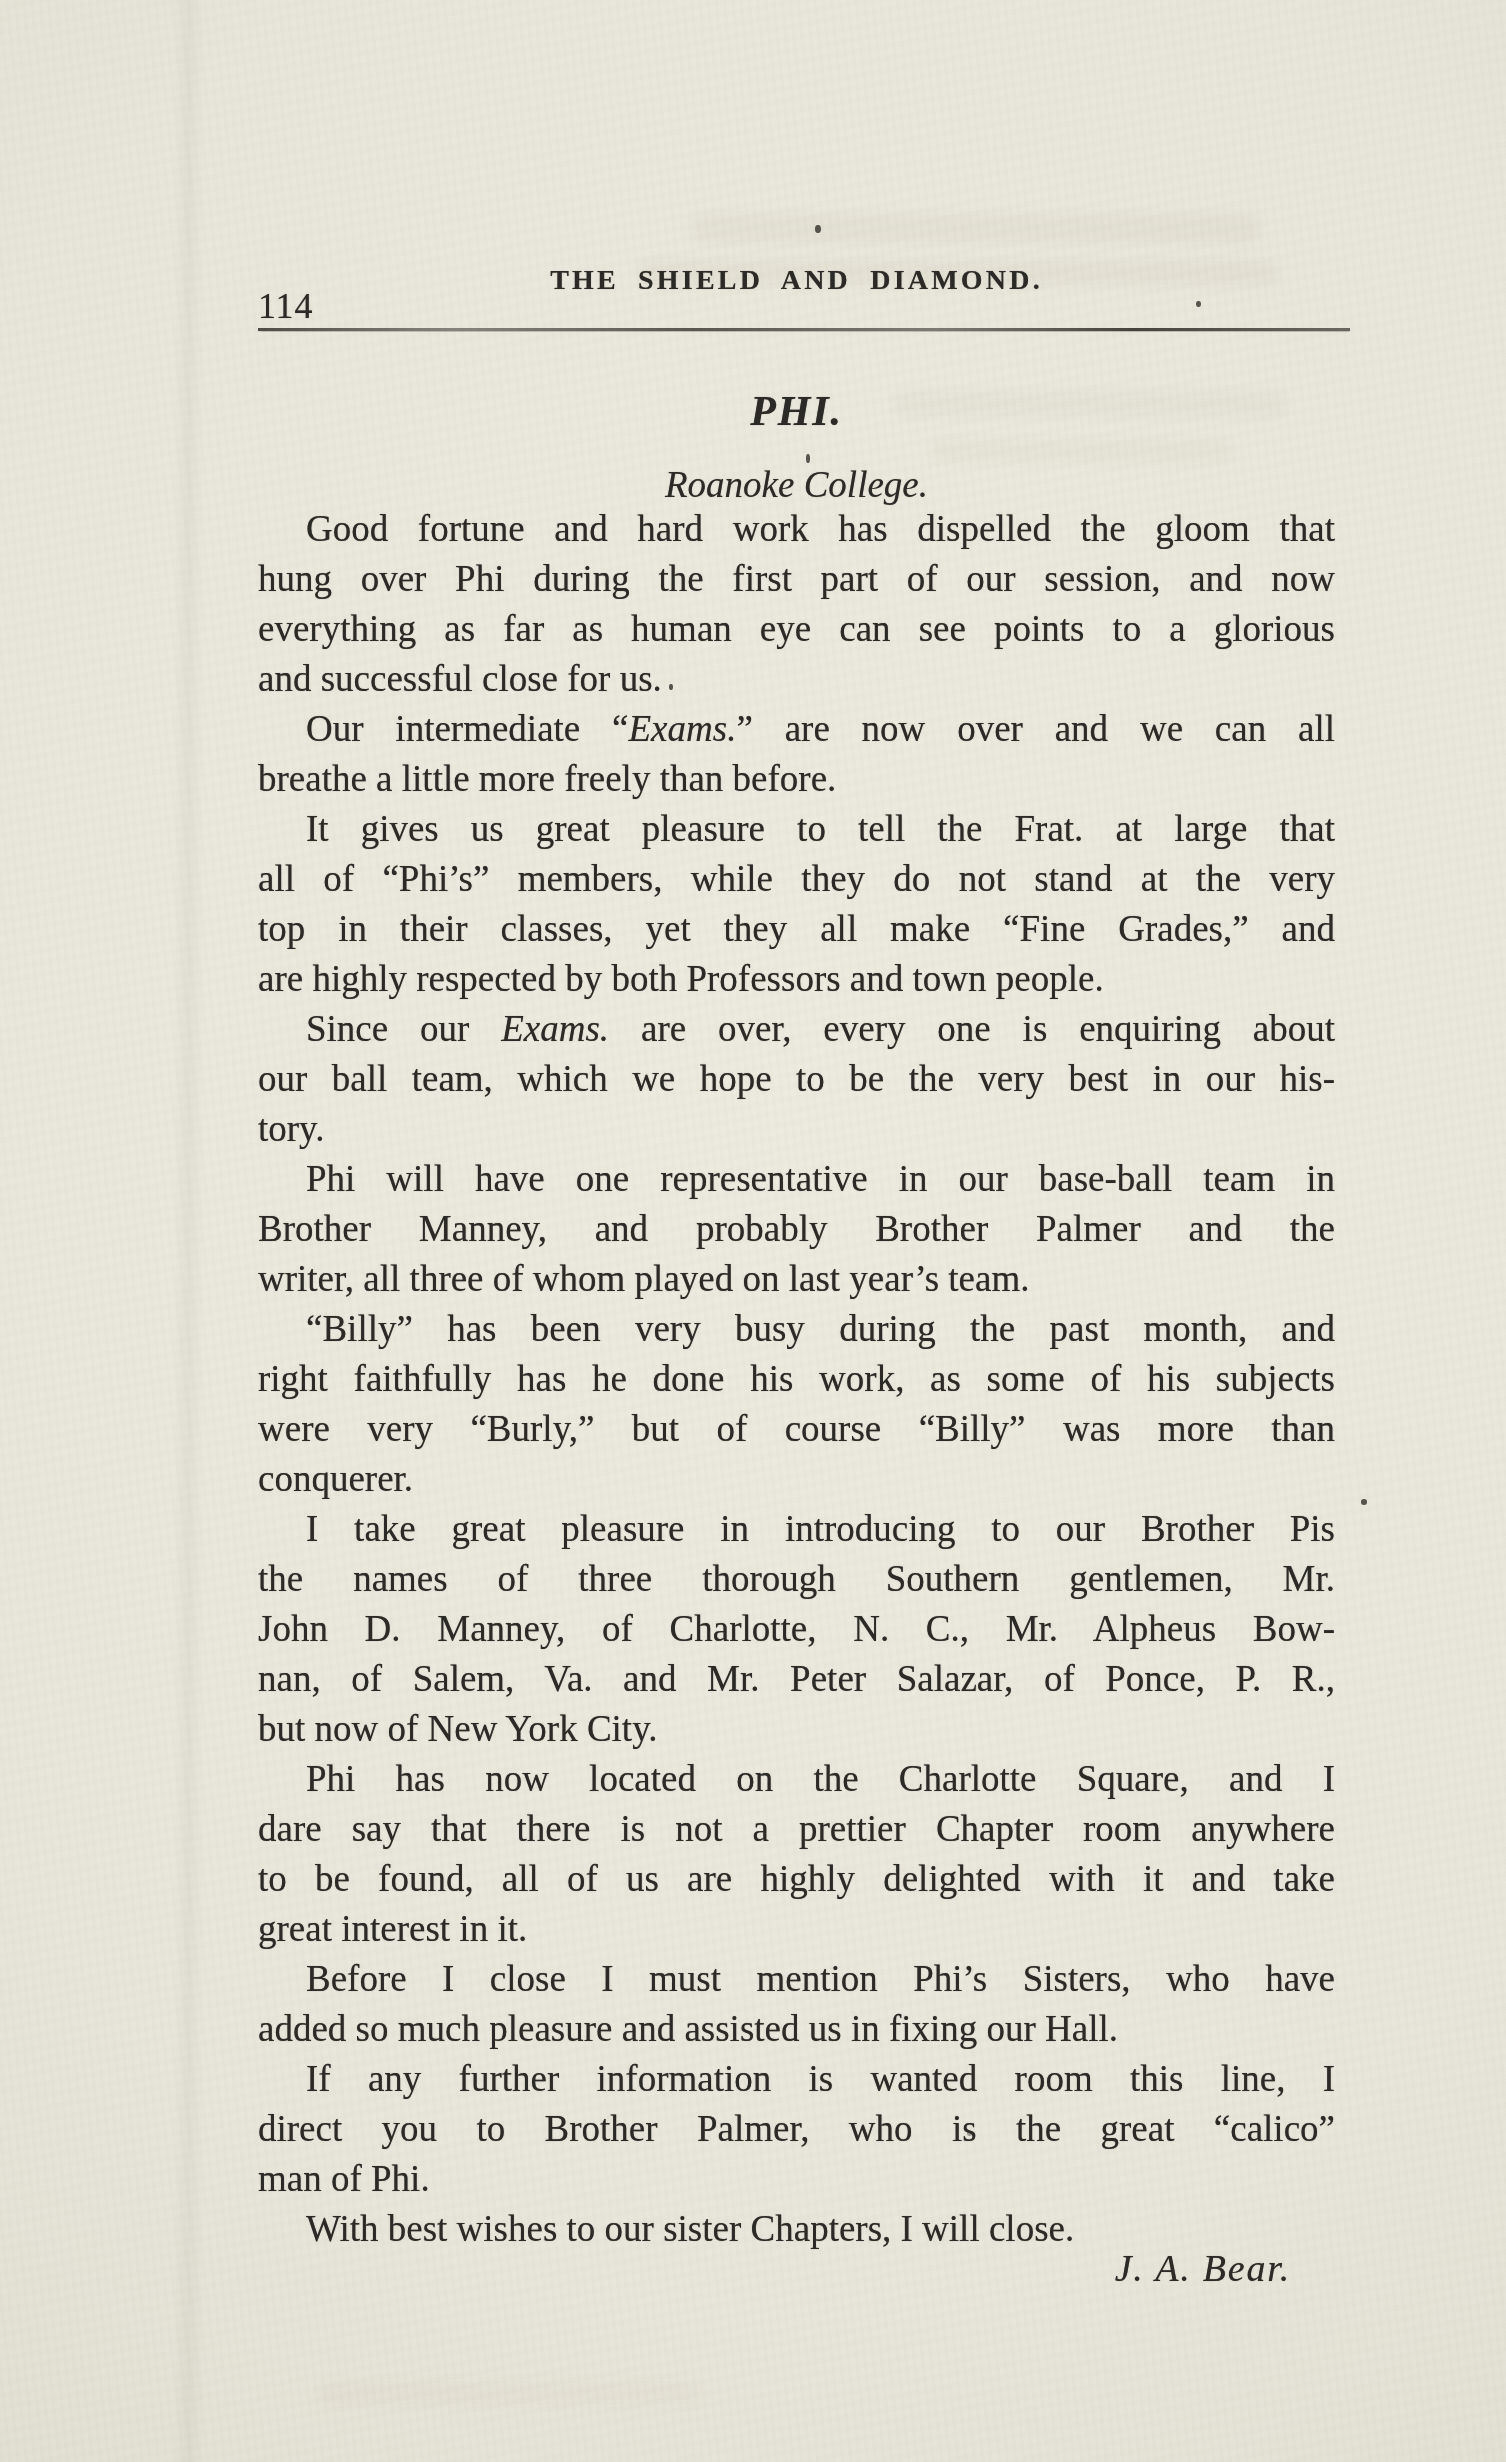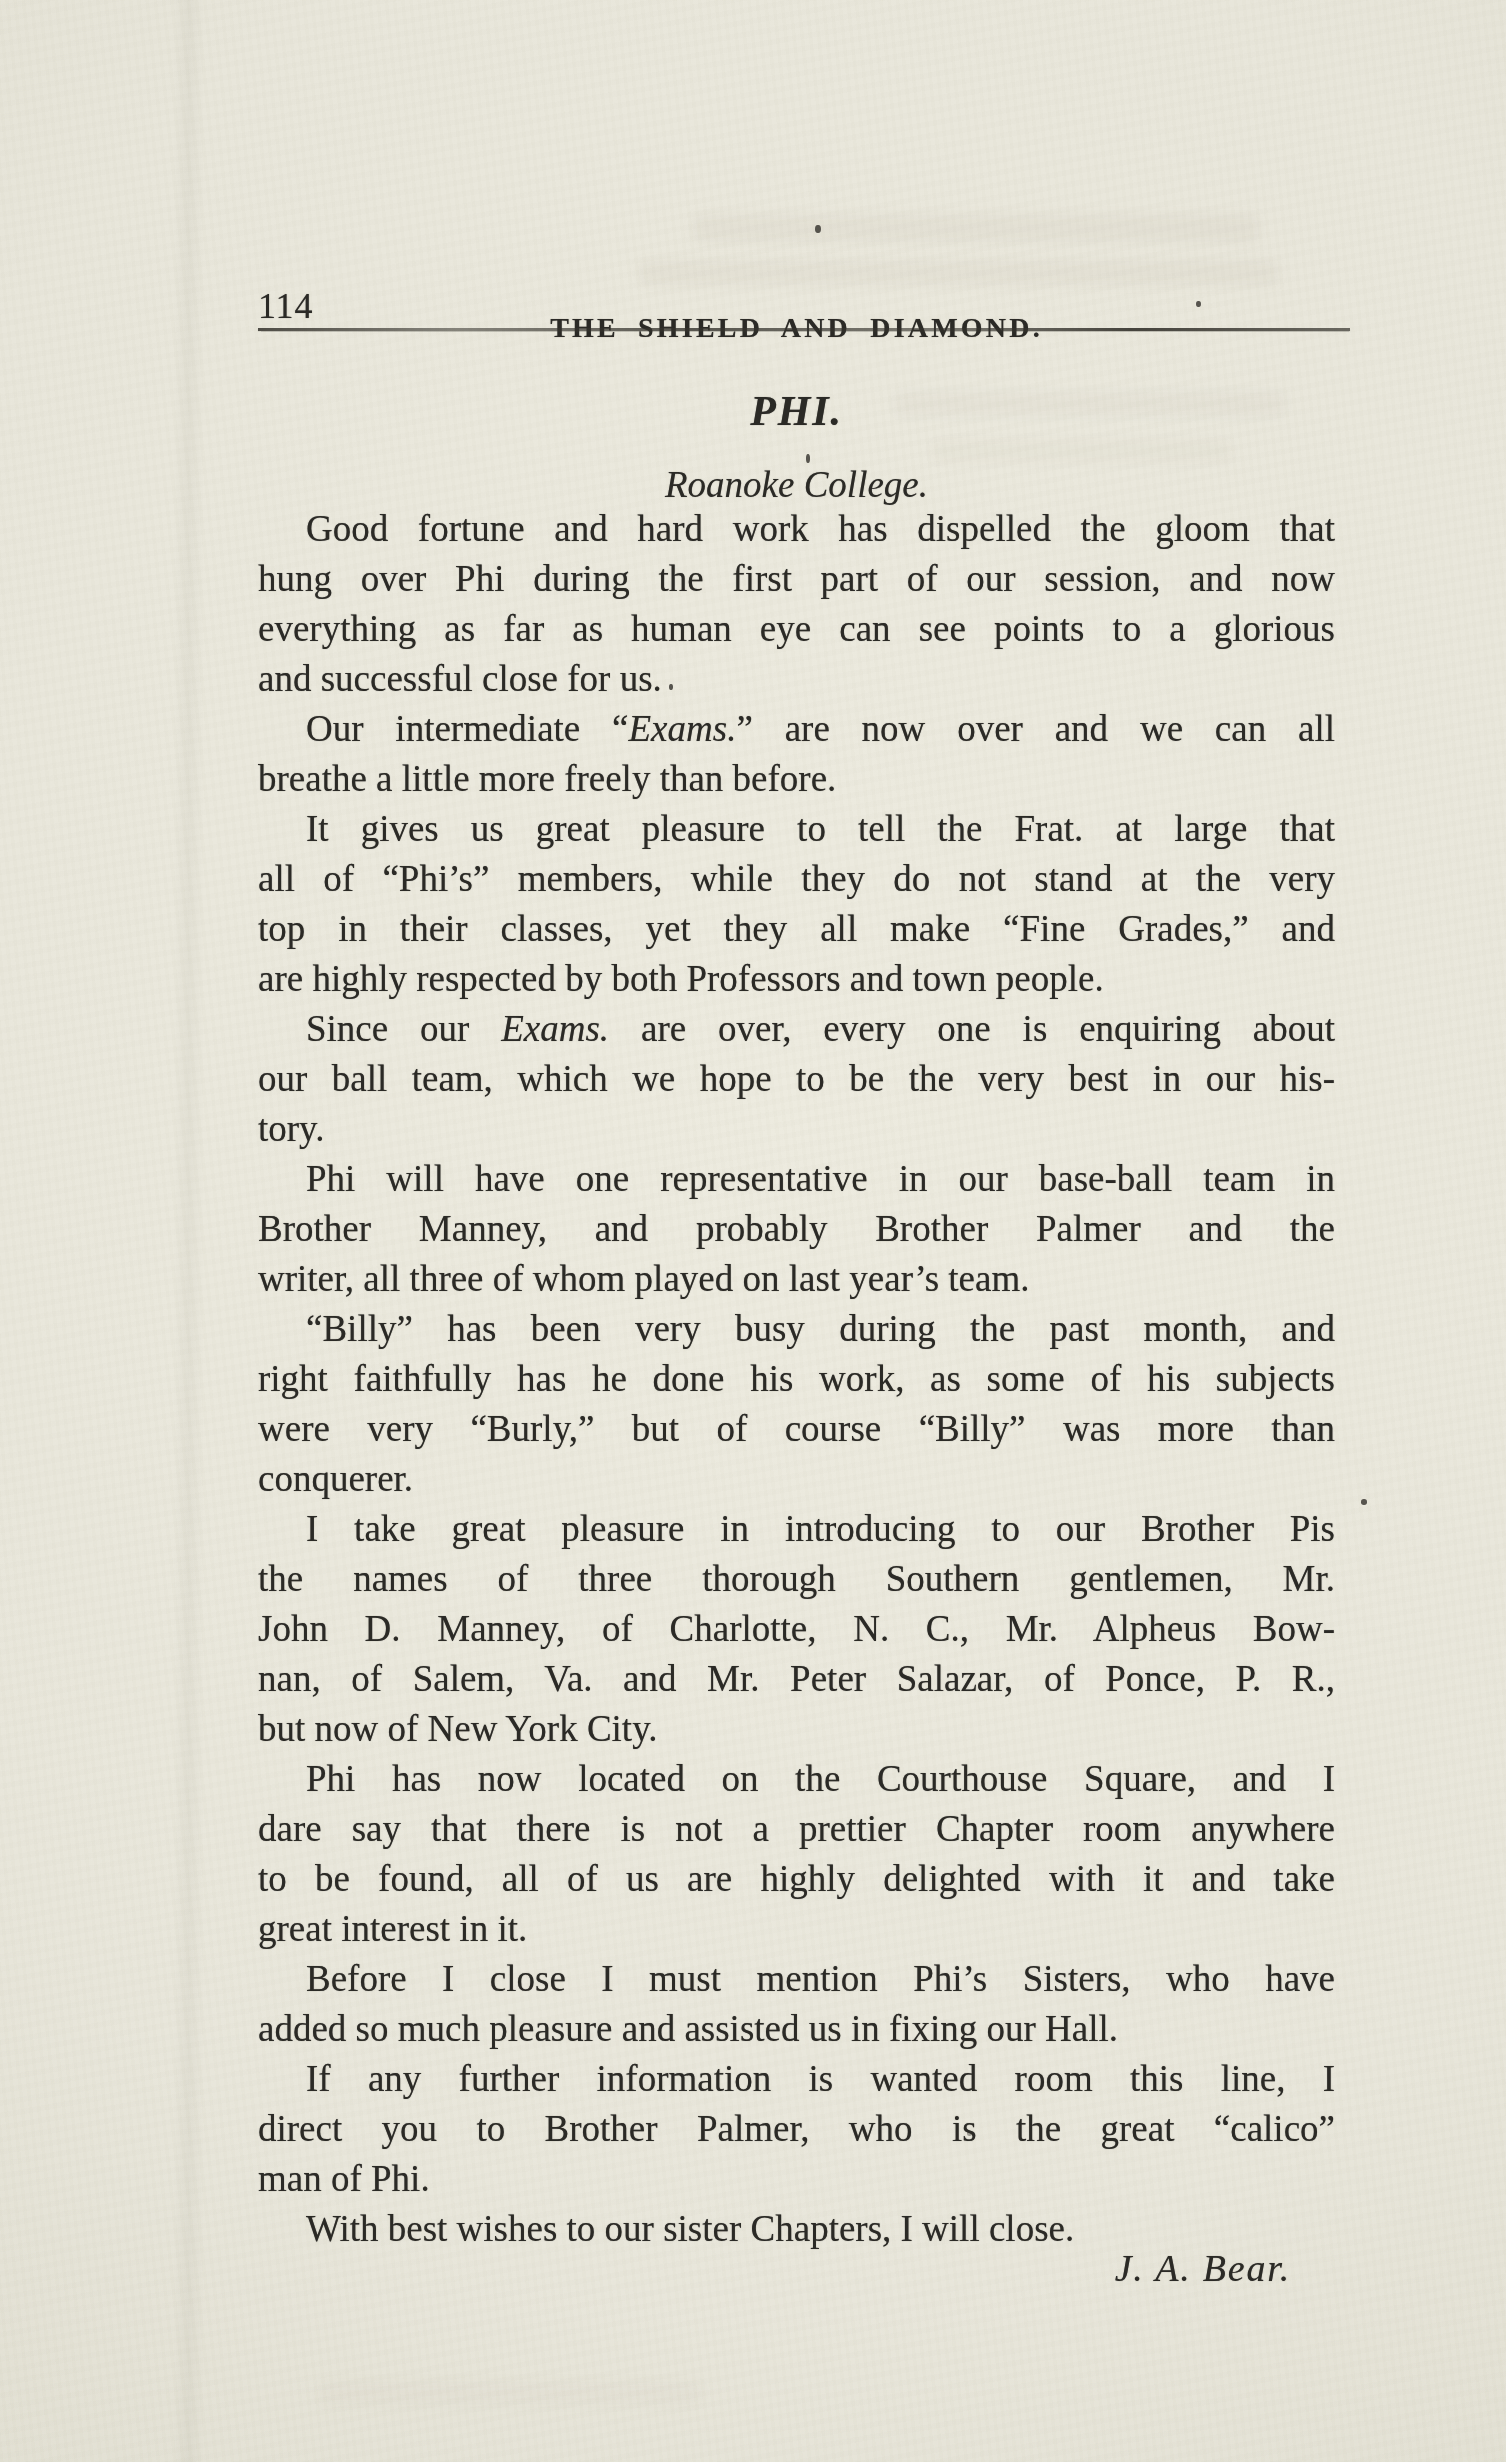--- a/index.html
+++ b/index.html
@@ -61,21 +61,20 @@
   .journal-title {
     position: absolute;
     left: 0; right: 0;
     top: 5.5px;
     text-align: center;
     font-size: 28px;
     font-weight: bold;
     letter-spacing: 3.2px;
     word-spacing: 9px;
     text-shadow: 0 0 0.9px rgba(43,42,38,0.55);
-    margin-top: 48px;
   }
   .header-rule {
     position: absolute;
     left: 258px; top: 328px;
     width: 1092px; height: 2.7px;
     background: linear-gradient(to right,
       rgba(52,50,44,0.85) 0%, rgba(52,50,44,0.55) 18%, rgba(52,50,44,0.8) 40%,
       rgba(52,50,44,0.6) 62%, rgba(52,50,44,0.9) 80%, rgba(52,50,44,0.7) 100%);
     box-shadow: 0 0.9px 0.9px rgba(60,58,50,0.25);
   }
@@ -174,21 +173,21 @@
       <div class="line last">writer, all three of whom played on last year’s team.</div>
       <div class="line first">“Billy” has been very busy during the past month, and</div>
       <div class="line">right faithfully has he done his work, as some of his subjects</div>
       <div class="line">were very “Burly,” but of course “Billy” was more than</div>
       <div class="line last">conquerer.</div>
       <div class="line first">I take great pleasure in introducing to our Brother Pis</div>
       <div class="line">the names of three thorough Southern gentlemen, Mr.</div>
       <div class="line">John D. Manney, of Charlotte, N. C., Mr. Alpheus Bow-</div>
       <div class="line">nan, of Salem, Va. and Mr. Peter Salazar, of Ponce, P. R.,</div>
       <div class="line last">but now of New York City.</div>
-      <div class="line first">Phi has now located on the Courthouse Square, and I</div>
+      <div class="line first">Phi has now located on the Charlotte Square, and I</div>
       <div class="line">dare say that there is not a prettier Chapter room anywhere</div>
       <div class="line">to be found, all of us are highly delighted with it and take</div>
       <div class="line last">great interest in it.</div>
       <div class="line first">Before I close I must mention Phi’s Sisters, who have</div>
       <div class="line last">added so much pleasure and assisted us in fixing our Hall.</div>
       <div class="line first">If any further information is wanted room this line, I</div>
       <div class="line">direct you to Brother Palmer, who is the great “calico”</div>
       <div class="line last">man of Phi.</div>
       <div class="line first last">With best wishes to our sister Chapters, I will close.</div>
     </div>

